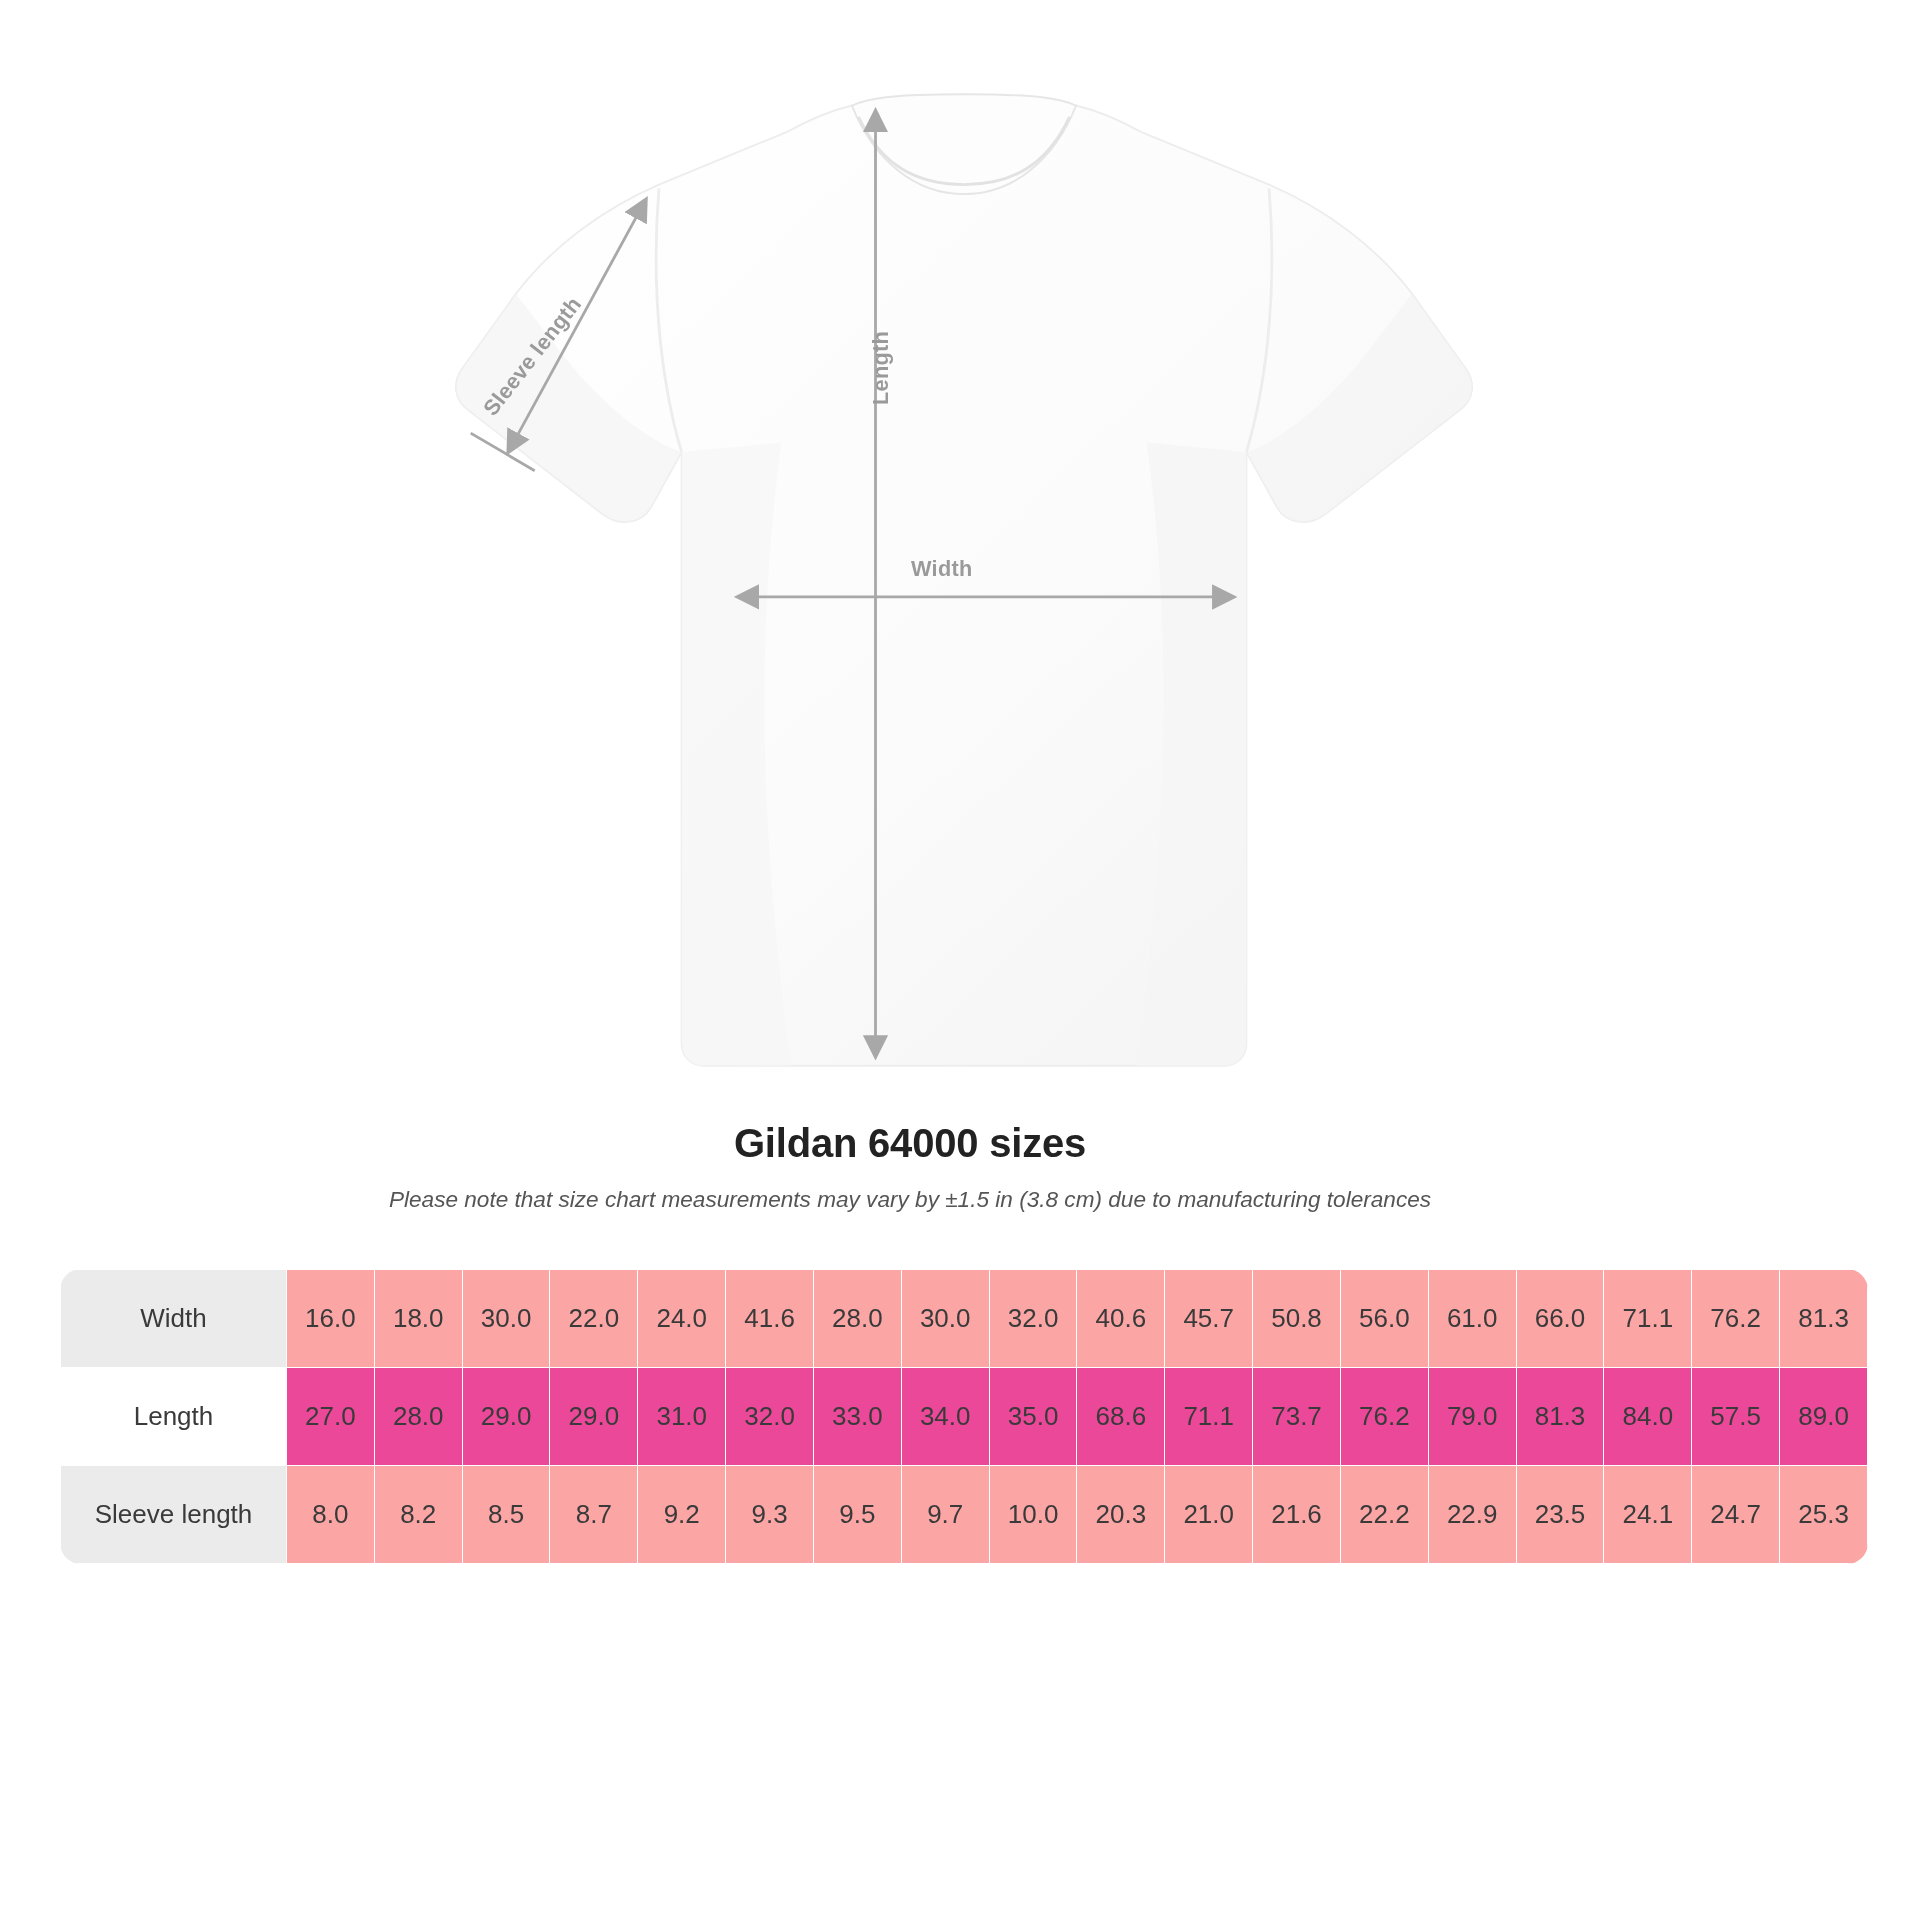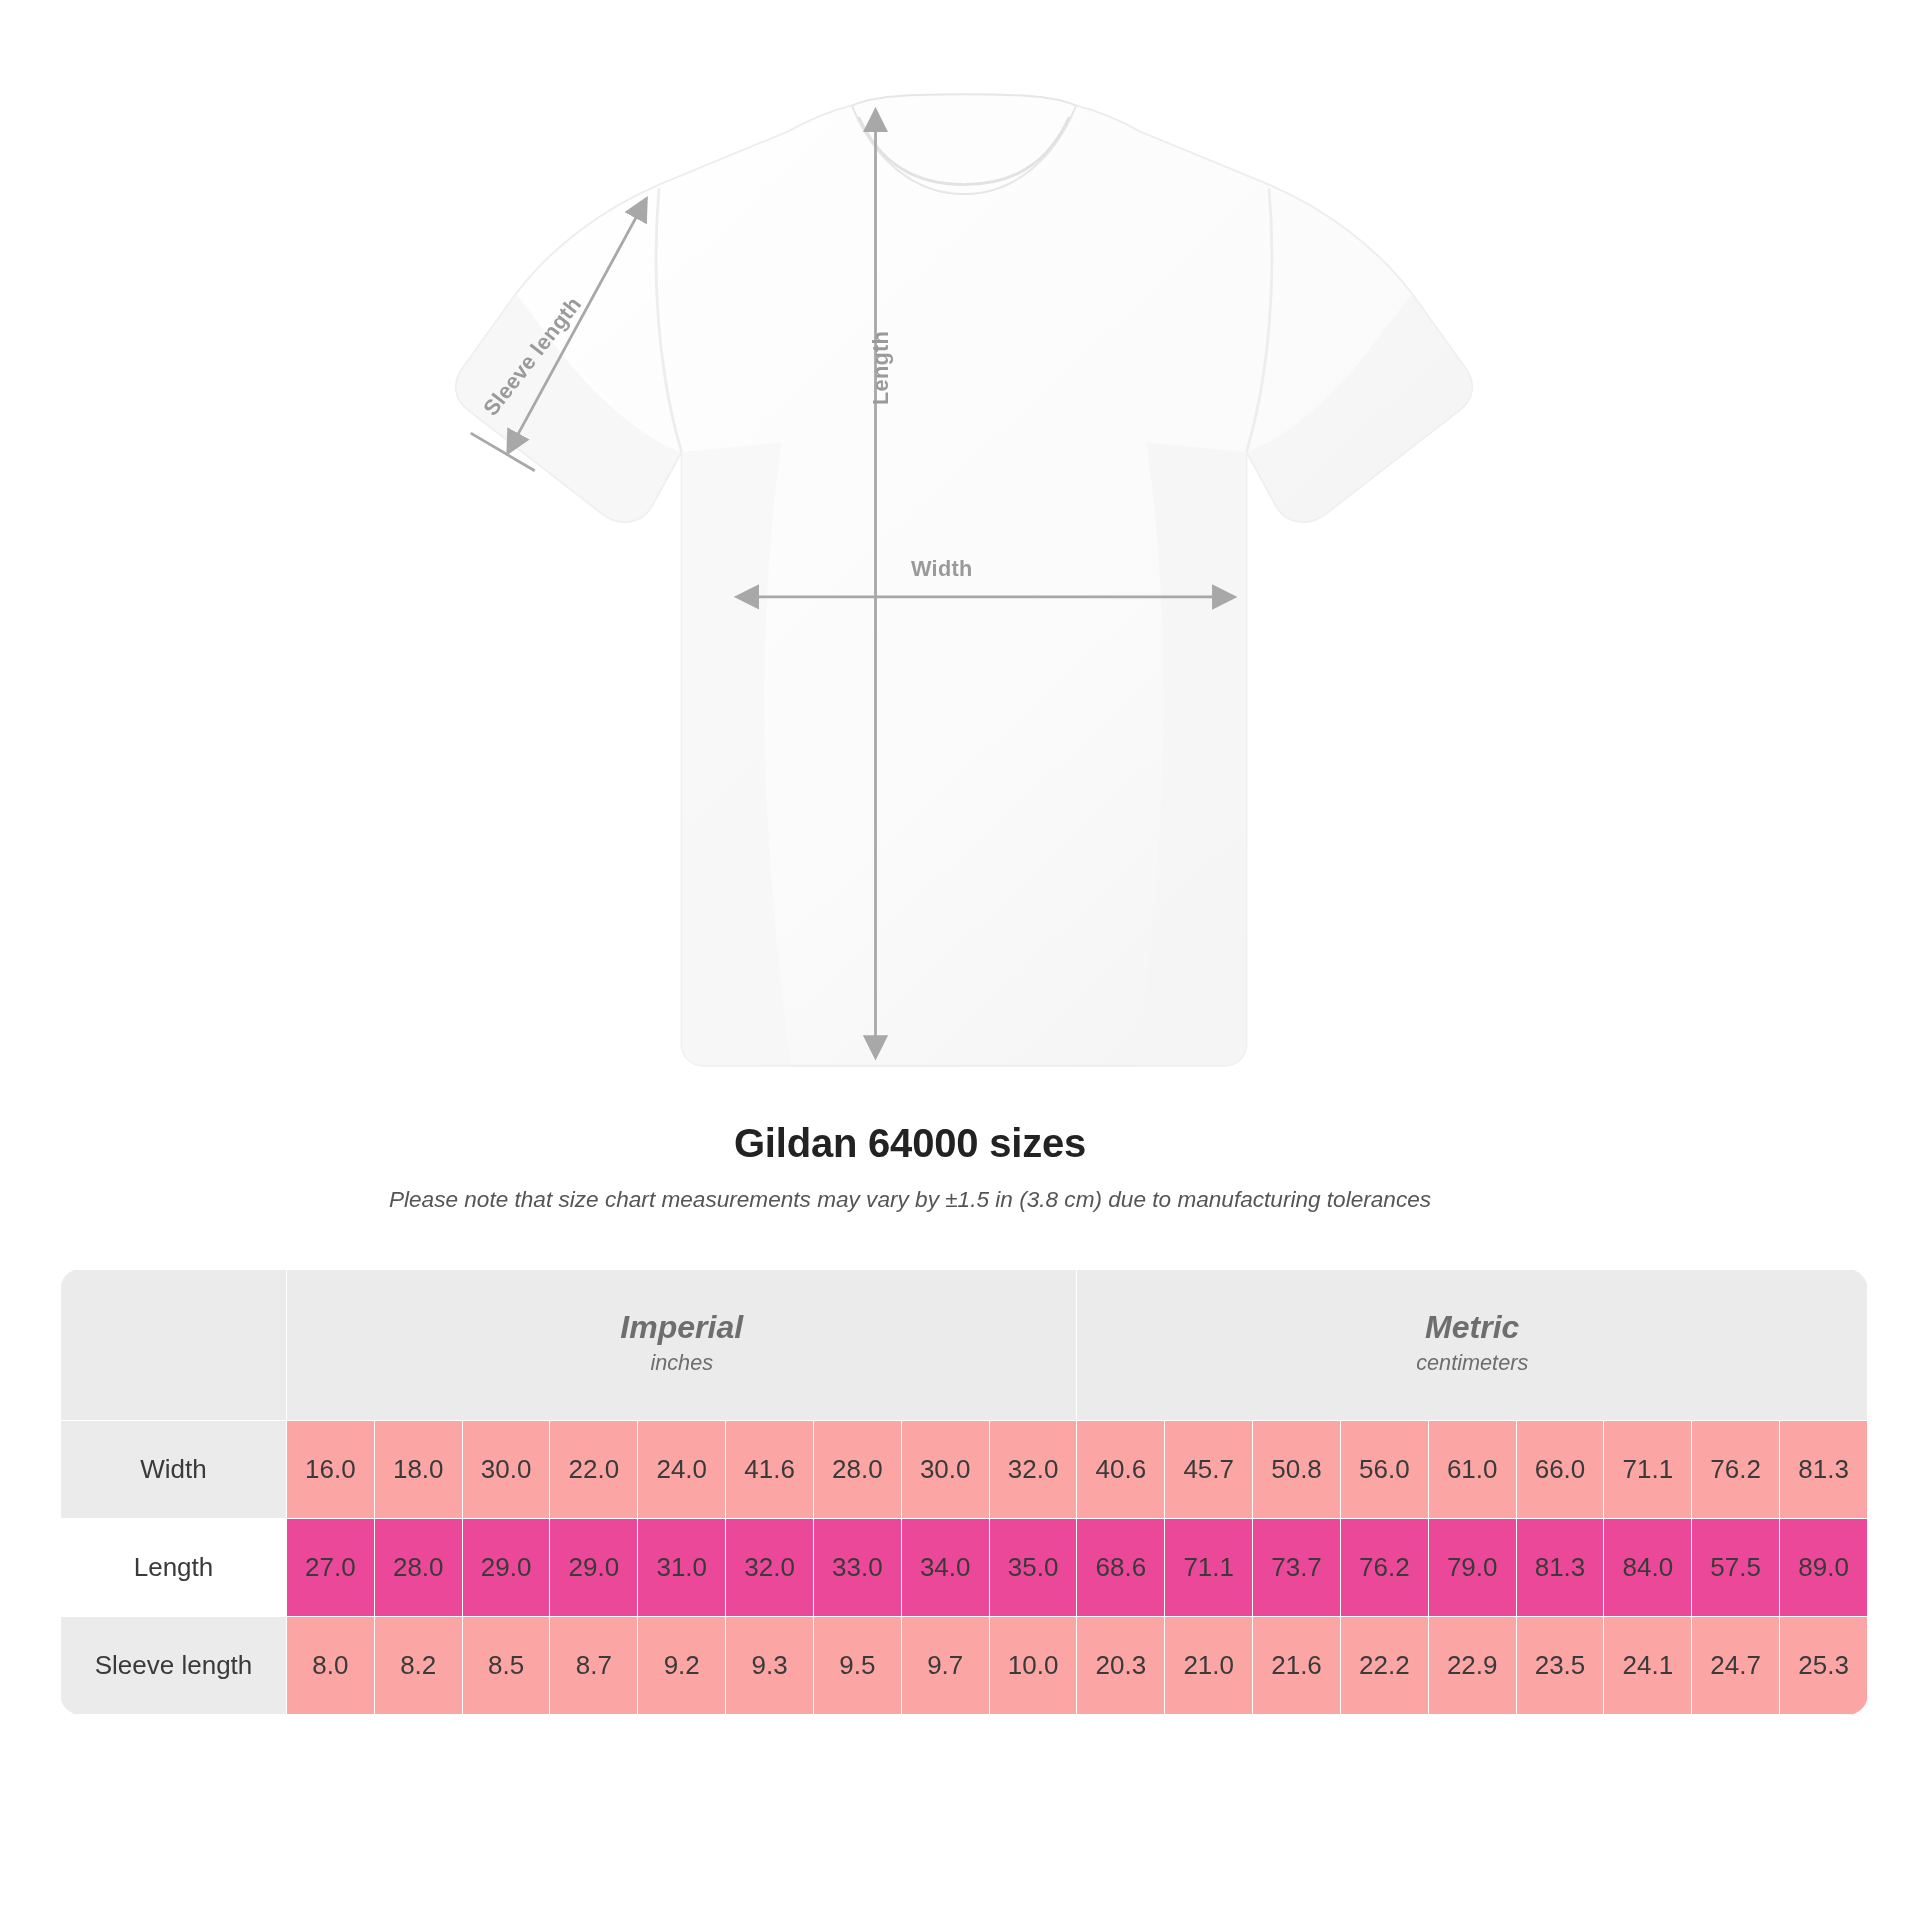--- a/index.html
+++ b/index.html
@@ -224,31 +224,20 @@
     <p id="chart-note">Please note that size chart measurements may vary by ±1.5 in (3.8 cm) due to manufacturing tolerances</p>
   </div>
 
   <div id="size-table-wrap">
     <table id="size-table">
       <colgroup>
         <col class="col-label">
         <col span="18">
       </colgroup>
       <tbody>
-        <tr>
-          <td class="corner-cell unit-head"></td>
-          <td class="unit-head" colspan="9">
-            <div class="unit-name">Imperial</div>
-            <div class="unit-sub">inches</div>
-          </td>
-          <td class="unit-head" colspan="9">
-            <div class="unit-name">Metric</div>
-            <div class="unit-sub">centimeters</div>
-          </td>
-        </tr>
 
 
         <tr class="data-row shaded">
           <td class="row-head">Width</td>
           <td>16.0</td>
           <td>18.0</td>
           <td>30.0</td>
           <td>22.0</td>
           <td>24.0</td>
           <td>41.6</td>

